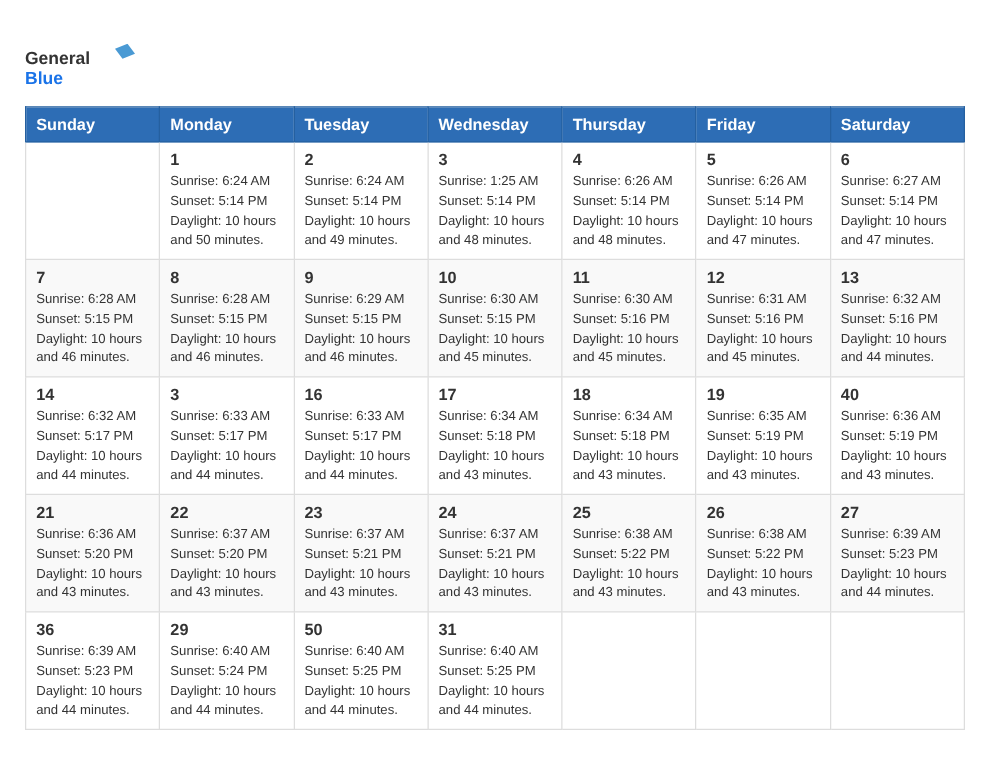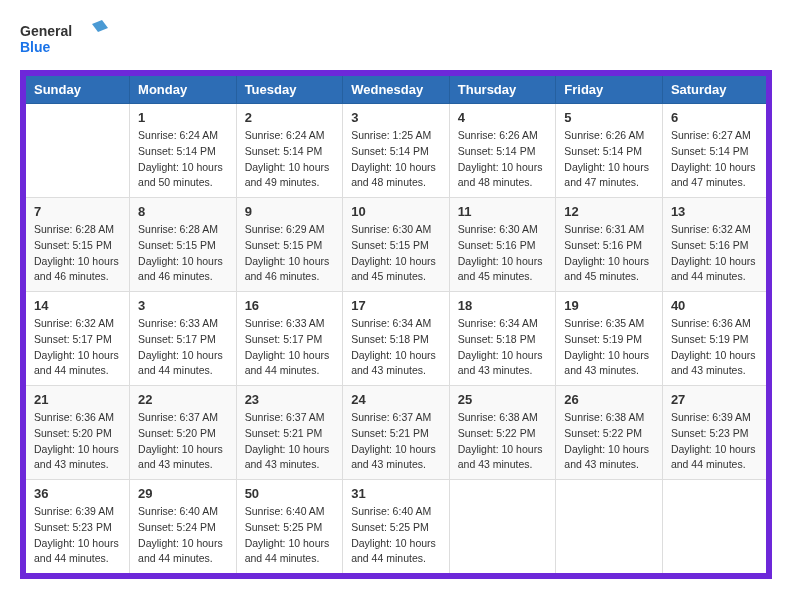--- a/index.html
+++ b/index.html
@@ -8,20 +8,21 @@
       background: #fff;
       width: 792px;
       min-height: 612px;
       padding: 20px;
     }
     .header-section {
       display: flex;
       justify-content: space-between;
       align-items: flex-start;
       margin-bottom: 10px;
+      margin-top: 15px;
     }
     .logo {
       display: flex;
       align-items: center;
       gap: 4px;
     }
     .title-section {
       text-align: right;
     }
     .month-title {
@@ -29,21 +30,21 @@
       font-weight: bold;
       color: #222;
     }
     .location-title {
       font-size: 16px;
       color: #444;
     }
     table {
       width: 100%;
       border-collapse: collapse;
-      border: 6px solid #6d28d9;
+      border: 1px solid #6d28d9;
     }
     thead tr th {
       background-color: #2d6db5;
       color: #fff;
       font-size: 13px;
       font-weight: bold;
       padding: 6px 8px;
       text-align: left;
       border: 1px solid #2560a0;
     }

